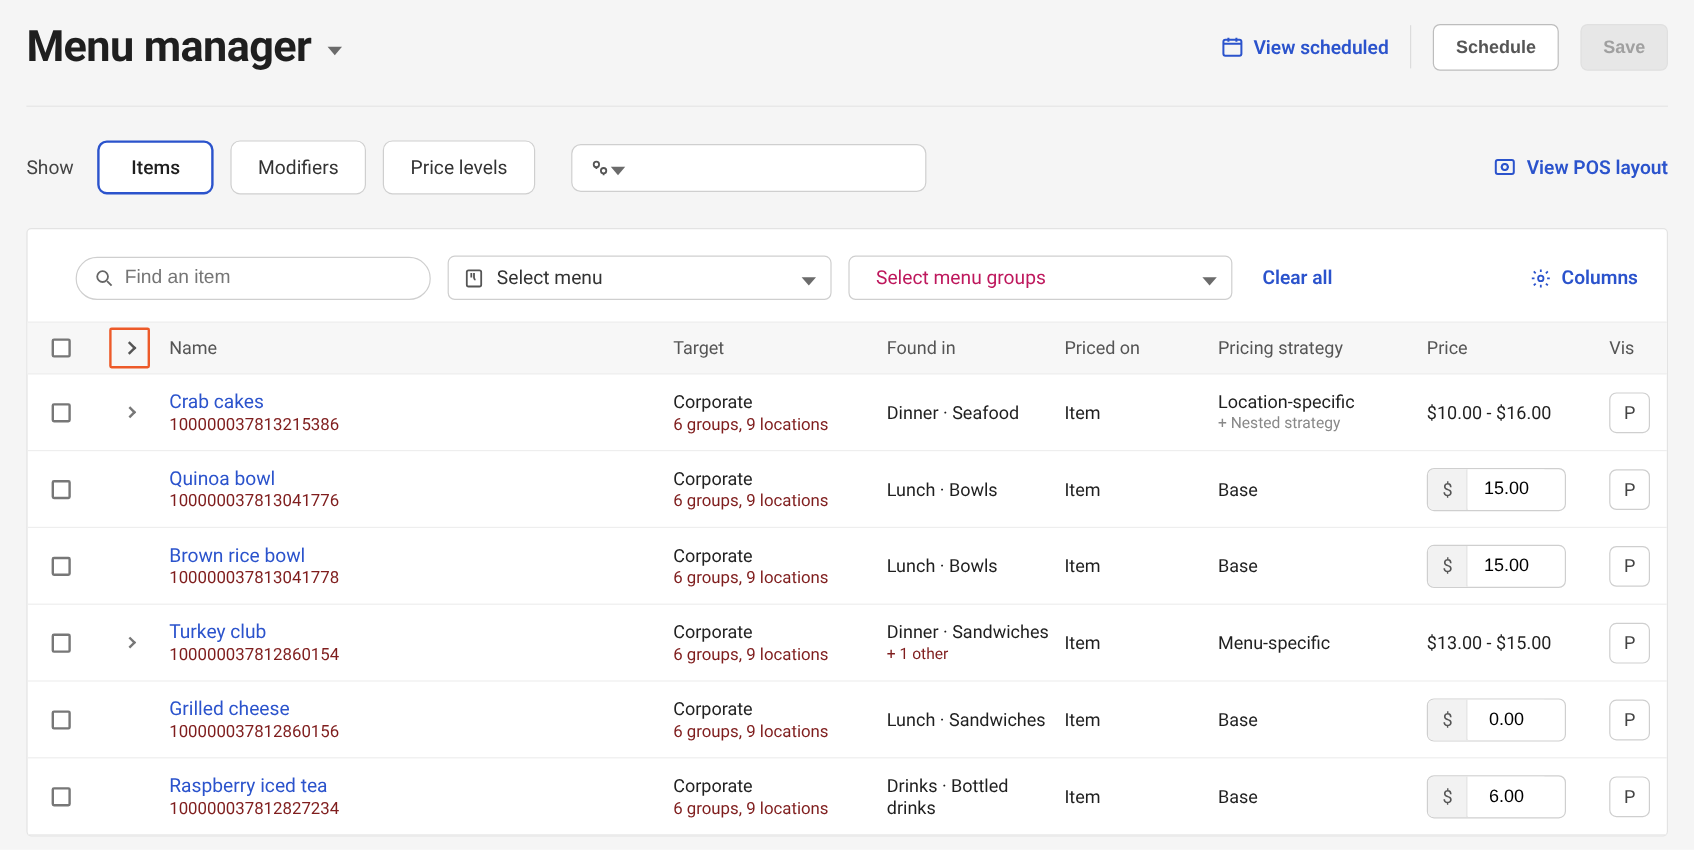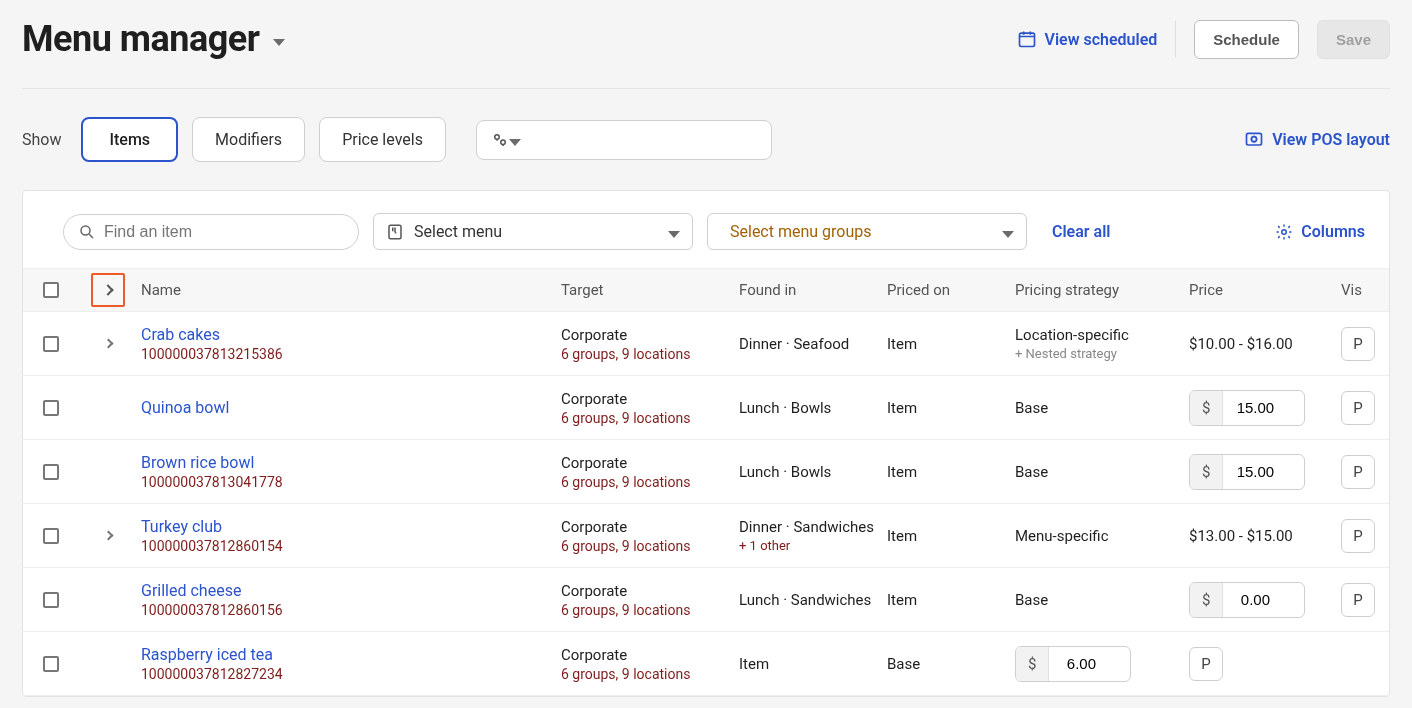--- a/index.html
+++ b/index.html
@@ -19,21 +19,21 @@
   .tab-btn { border: 1px solid #cfcfcf; background: #fff; border-radius: 8px; padding: 12px 22px; font-size: 16px; color: #333; cursor: pointer; }
   .tab-btn.active { border: 2px solid #2b53cc; color: #1f1f1f; font-weight: 500; padding: 11px 26px; }
   .locations-select { display: flex; align-items: center; border: 1px solid #cfcfcf; background: #fff; border-radius: 8px; padding: 10px 14px; font-size: 16px; width: 296px; cursor: pointer; margin-left: 16px; }
   .locations-select .sel-text { flex: 1; margin-left: 10px; }
   .spacer { flex: 1; }
   .card { background: #fff; border: 1px solid #e3e3e3; border-radius: 4px; margin-top: 6px; }
   .card-toolbar { display: flex; align-items: center; gap: 14px; padding: 22px 24px 18px 40px; }
   .search-wrap { display: flex; align-items: center; width: 296px; border: 1px solid #cfcfcf; border-radius: 999px; padding: 8px 14px; }
   .search-wrap input { border: none; outline: none; font-size: 16px; flex: 1; margin-left: 8px; background: transparent; }
   .select-box { display: flex; align-items: center; border: 1px solid #cfcfcf; border-radius: 6px; padding: 8px 12px; font-size: 16px; color: #333; width: 320px; cursor: pointer; }
-  .select-box.placeholder { color: #a16207; }
+  .select-box.placeholder { color: #be185d; }
   .select-box .sel-label { flex: 1; margin-left: 10px; }
   .clear-all { color: #2b53cc; font-weight: 600; font-size: 16px; margin-left: 11px; cursor: pointer; }
   .columns-btn { display: inline-flex; align-items: center; gap: 8px; color: #2b53cc; font-weight: 600; font-size: 16px; cursor: pointer; }
 
   .grid-header, .grid-row { display: grid; grid-template-columns: 56px 58px 420px 178px 148px 128px 174px 152px 40px; align-items: center; }
   .grid-header { background: #f7f7f7; border-top: 1px solid #eee; border-bottom: 1px solid #eee; height: 44px; font-size: 15px; color: #555; }
   .grid-header .hcell { padding: 0 4px; font-weight: 400; }
   .hcell.check, .cell.check { display:flex; justify-content:center; }
   .hcell.expand, .cell.expand { display:flex; justify-content:center; align-items:center; }
   .checkbox { width: 16px; height: 16px; border: 2px solid #777; border-radius: 2px; background: #fff; cursor: pointer; }
@@ -197,20 +197,21 @@
             <div class="vis-box">P</div>
           </div>
         </div>
         <div class="grid-row">
           <div class="cell check">
             <div class="checkbox"></div>
           </div>
           <div class="cell expand"></div>
           <div class="cell">
             <span class="name-link">Quinoa bowl</span>
+            <div class="sub">100000037813041776</div>
           </div>
           <div class="cell">
             <div class="target-main">Corporate</div>
             <div class="sub">6 groups, 9 locations</div>
           </div>
           <div class="cell">
             <div>Lunch · Bowls</div>
           </div>
           <div class="cell">Item</div>
           <div class="cell">
@@ -322,20 +323,23 @@
           </div>
           <div class="cell expand"></div>
           <div class="cell">
             <span class="name-link">Raspberry iced tea</span>
             <div class="sub">100000037812827234</div>
           </div>
           <div class="cell">
             <div class="target-main">Corporate</div>
             <div class="sub">6 groups, 9 locations</div>
           </div>
+          <div class="cell">
+            <div>Drinks · Bottled drinks</div>
+          </div>
           <div class="cell">Item</div>
           <div class="cell">
             <div>Base</div>
           </div>
           <div class="cell">
             <div class="price-input">
               <div class="prefix">$</div>
               <input type="text" value="6.00" style="">
             </div>
           </div>

